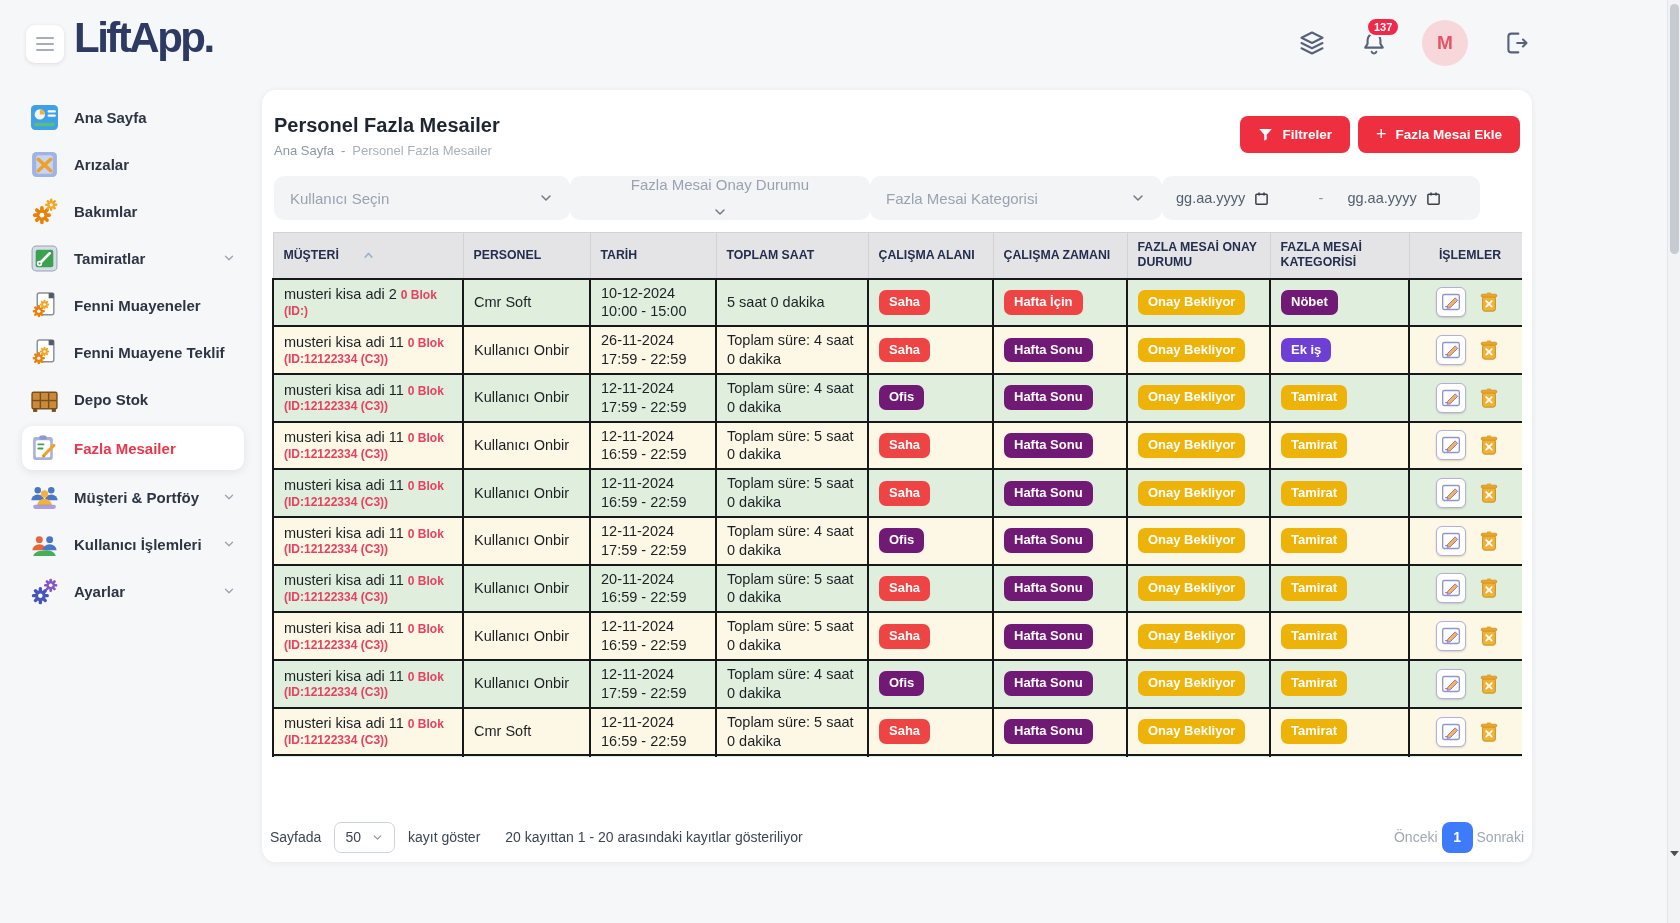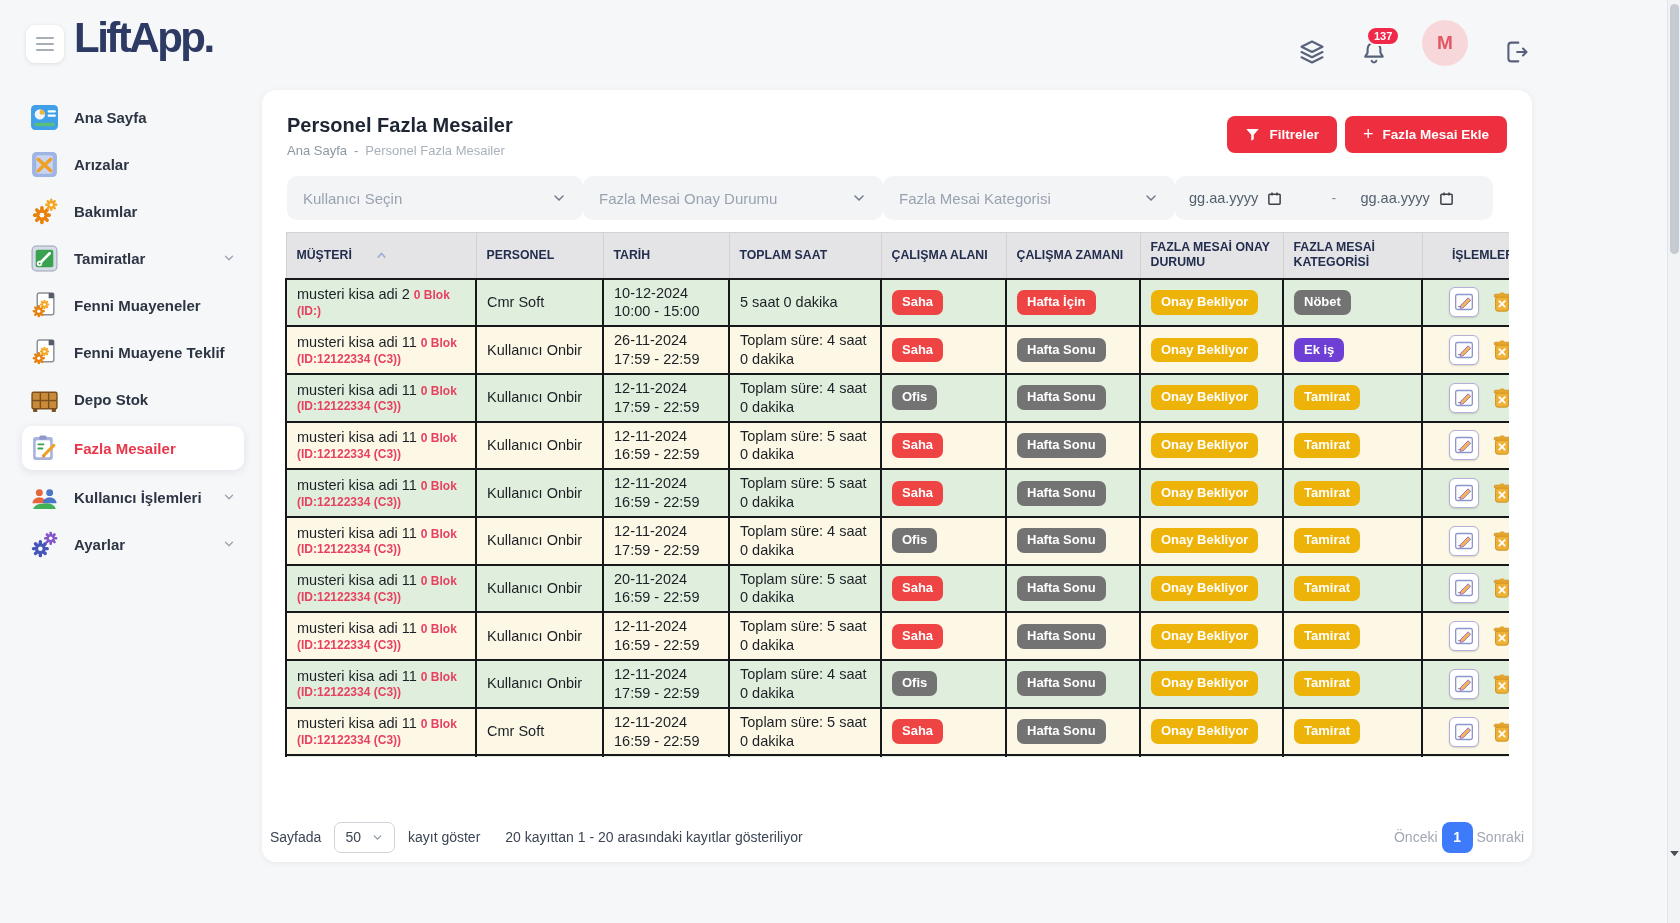--- a/index.html
+++ b/index.html
@@ -12,21 +12,21 @@
   }
   svg { display:block; }
 
   
   .topbar { position:absolute; top:0; left:0; width:1680px; height:90px; background:#f6f7f9; }
   .hamburger {
     position:absolute; left:26px; top:25px; width:38px; height:38px; background:#fff;
     border-radius:9px; box-shadow:0 1px 4px rgba(30,40,60,.12); display:flex; align-items:center; justify-content:center; cursor:pointer;
   }
   .logo { position:absolute; left:74px; top:14px; font-size:42px; font-weight:800; letter-spacing:-2.5px; color:#2c3a64; }
-  .top-icons { position:absolute; right:150px; top:20px; display:flex; align-items:flex-end; gap:34px; }
+  .top-icons { position:absolute; right:150px; top:20px; display:flex; align-items:center; gap:34px; }
   .icon-btn { position:relative; cursor:pointer; }
   .notif-badge {
     position:absolute; top:-12px; left:6px; background:#f0284a; color:#fff; font-size:11px; font-weight:700;
     padding:2px 6px; border-radius:10px; border:2px solid #f6f7f9;
   }
   .avatar {
     width:46px; height:46px; border-radius:50%; background:#f8d7da; color:#e25563;
     display:flex; align-items:center; justify-content:center; font-weight:700; font-size:19px; cursor:pointer;
   }
 
@@ -36,21 +36,21 @@
     display:flex; align-items:center; gap:15px; height:40px; margin:7px 18px 0 22px; padding:0 8px;
     font-size:15px; font-weight:700; color:#2d3544; cursor:pointer; border-radius:10px; position:relative;
   }
   .side-item .chev { position:absolute; right:8px; color:#9aa2ae; }
   .side-item.active { background:#fff; box-shadow:0 2px 8px rgba(30,40,60,.10); color:#e8374a; height:44px; }
   .sicon { width:29px; height:29px; flex:0 0 29px; }
 
   
   .card {
     position:absolute; left:262px; top:90px; width:1270px; height:772px; background:#fff;
-    border-radius:14px; box-shadow:0 1px 6px rgba(30,40,60,.07); padding:0 23px; overflow:hidden;
+    border-radius:14px; box-shadow:0 1px 6px rgba(30,40,60,.07); padding:0 10px; overflow:hidden;
   }
   .card-head { position:relative; padding:24px 2px 0 2px; height:70px; }
   .page-title { font-size:20px; font-weight:800; color:#1e2633; }
   .breadcrumb { margin-top:6px; font-size:13px; color:#8d97a3; display:flex; gap:7px; }
   .breadcrumb .current { color:#a9b1bb; }
   .head-buttons { position:absolute; right:2px; top:26px; display:flex; gap:8px; }
   .btn-red {
     background:#ee2f3f; color:#fff; border:none; height:37px; border-radius:8px; font-weight:700;
     font-size:13.5px; display:flex; align-items:center; gap:9px; padding:0 18px; cursor:pointer;
     font-family:"Liberation Sans",sans-serif;
@@ -59,21 +59,21 @@
 
   
   .filters { padding:16px 2px 0 2px; }
   .frow { display:flex; }
   .frow + .frow { margin-top:12px; }
   .fselect {
     height:44px; background:#f3f4f6; border-radius:10px; display:flex; align-items:center;
     padding:0 16px; color:#9aa2b1; font-size:15px; cursor:pointer; justify-content:space-between;
   }
   .fselect .chev { color:#707a88; }
-  .w1{width:296px;} .w2{width:300px;} .w3{width:292px;} .w4{width:318px;}
+  .w1{width:296px;} .w2{width:300px;flex-direction:column;} .w3{width:292px;} .w4{width:318px;}
   .daterange {
     height:44px; background:#f3f4f6; border-radius:10px; display:flex; align-items:center;
     padding:0 14px; gap:10px; font-size:14.5px; color:#55606e;
   }
   .dategrp { display:flex; align-items:center; gap:9px; flex:1; cursor:text; }
   .datesep { color:#8a93a0; flex:0 0 auto; padding:0 14px; }
 
   
   .table-wrap { margin-top:12px; height:525px; overflow:hidden; }
   table { border-collapse:collapse; width:1258px; table-layout:fixed; }
@@ -87,21 +87,21 @@
     height:46px; vertical-align:middle; line-height:1.3;
   }
   tr.row-green td { background:#e0efdd;margin-top:32px; }
   tr.row-cream td { background:#fcf8e5; }
   .sortable { display:flex; align-items:center; gap:23px; }
   .sort-ico { color:#9fb0d0; }
   .red-b { color:#e8405f; font-weight:700; font-size:12px; }
   .badge {
     display:inline-block; padding:4px 10px; border-radius:7px; color:#fff; font-weight:700; font-size:13px; white-space:nowrap;
   }
-  .badge-red{background:#ef4444;} .badge-green{background:#737373;}
+  .badge-red{background:#ef4444;} .badge-green{background:#701a75;}
   .badge-amber{background:#eeb309;} .badge-purple{background:#6d3fd4;}
   .actions { display:flex; align-items:center; justify-content:center; gap:8px; }
   .act-btn {
     width:30px; height:30px; border-radius:6px; display:flex; align-items:center; justify-content:center;
     cursor:pointer; background:transparent; border:none; padding:0;
   }
   .act-edit { background:#fff; border:1.5px solid #b5aed6; box-shadow:0 1px 2px rgba(0,0,0,.15); }
 
   
   .card-footer {
@@ -283,20 +283,32 @@
           <line x1="8" y1="14" x2="12" y2="14"></line>
         </g>
         <g stroke="#f0a024" stroke-width="3" stroke-linecap="round">
           <line x1="13" y1="21" x2="23" y2="11"></line>
         </g>
         <path d="M12 23 l1-3 2 2 z" fill="#d8843c"></path>
       </svg>
     <span>Fazla Mesailer</span>
   </div>
 
+  <div class="side-item">
+    <svg class="sicon" viewBox="0 0 28 28">
+        <use href="#person" fill="#4a76c8" x="0" y="3" width="15" height="15"></use>
+        <use href="#person" fill="#4a76c8" x="13" y="3" width="15" height="15"></use>
+        <use href="#person" fill="#f3b23d" x="5.5" y="6" width="17" height="17"></use>
+        <rect x="3" y="21" width="22" height="4" rx="2" fill="#6a5acd" opacity="0.55"></rect>
+      </svg>
+    <span>Müşteri &amp; Portföy</span>
+    <svg class="chev" width="14" height="14">
+        <use href="#chev-down"></use>
+      </svg>
+  </div>
 
   <div class="side-item">
     <svg class="sicon" viewBox="0 0 28 28">
         <use href="#person" fill="#e8643c" x="1" y="5" width="16" height="16"></use>
         <use href="#person" fill="#4a76c8" x="11" y="5" width="16" height="16"></use>
         <path d="M3 25 a9 7 0 0 1 10 -5 a9 7 0 0 1 12 5 z" fill="#42b058"></path>
       </svg>
     <span>Kullanıcı İşlemleri</span>
     <svg class="chev" width="14" height="14">
         <use href="#chev-down"></use>

